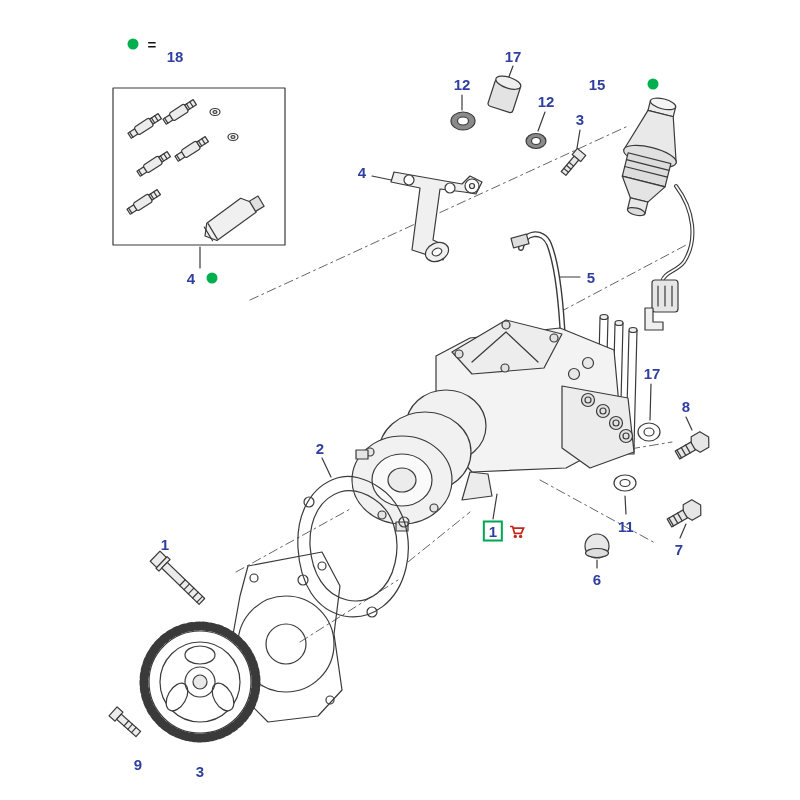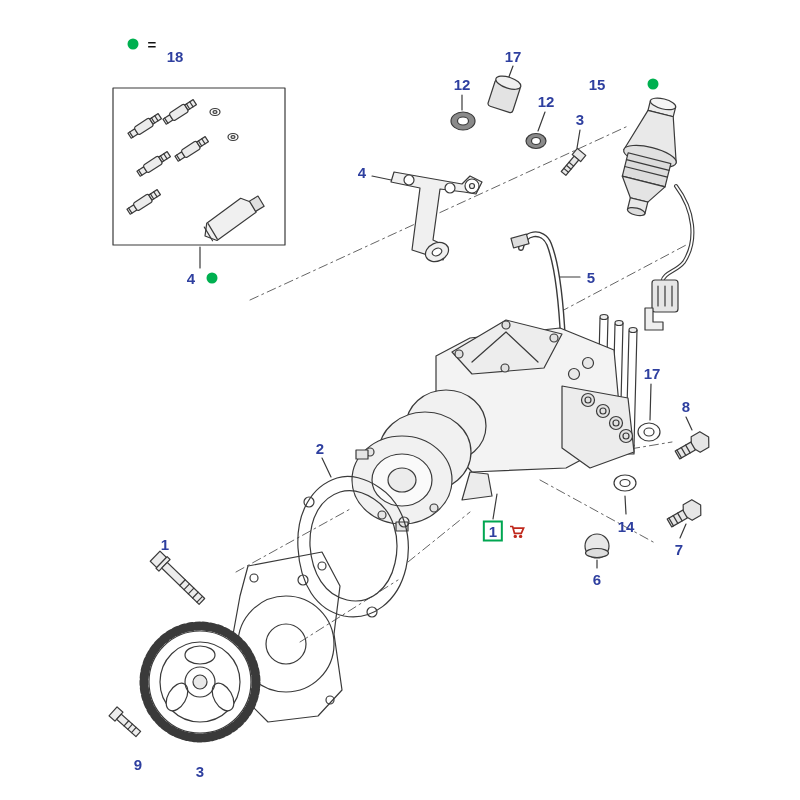--- a/index.html
+++ b/index.html
@@ -328,20 +328,20 @@
   <span class="callout" style="left:686px;top:406px">8</span>
   <span class="callout" style="left:320px;top:448px">2</span>
 
   <span class="callout highlight" style="left:493px;top:531px">1</span>
   <svg class="cart" style="left:517px;top:532px" width="16" height="14" viewBox="0 0 16 14">
     <path d="M1,1.5 h2.6 l1.9,6.8 h6.8 l2.3,-5.2 h-10" fill="none" stroke="#c0281c" stroke-width="1.7"></path>
     <circle cx="6.3" cy="11.4" r="1.7" fill="#c0281c"></circle>
     <circle cx="11.6" cy="11.4" r="1.7" fill="#c0281c"></circle>
   </svg>
 
-  <span class="callout" style="left:626px;top:526px">14</span>
+  <span class="callout" style="left:626px;top:526px">11</span>
   <span class="callout" style="left:679px;top:549px">7</span>
   <span class="callout" style="left:597px;top:579px">6</span>
   <span class="callout" style="left:165px;top:544px">1</span>
   <span class="callout" style="left:138px;top:764px">9</span>
   <span class="callout" style="left:200px;top:771px">3</span>
 
 </div>
 
 </body></html>

